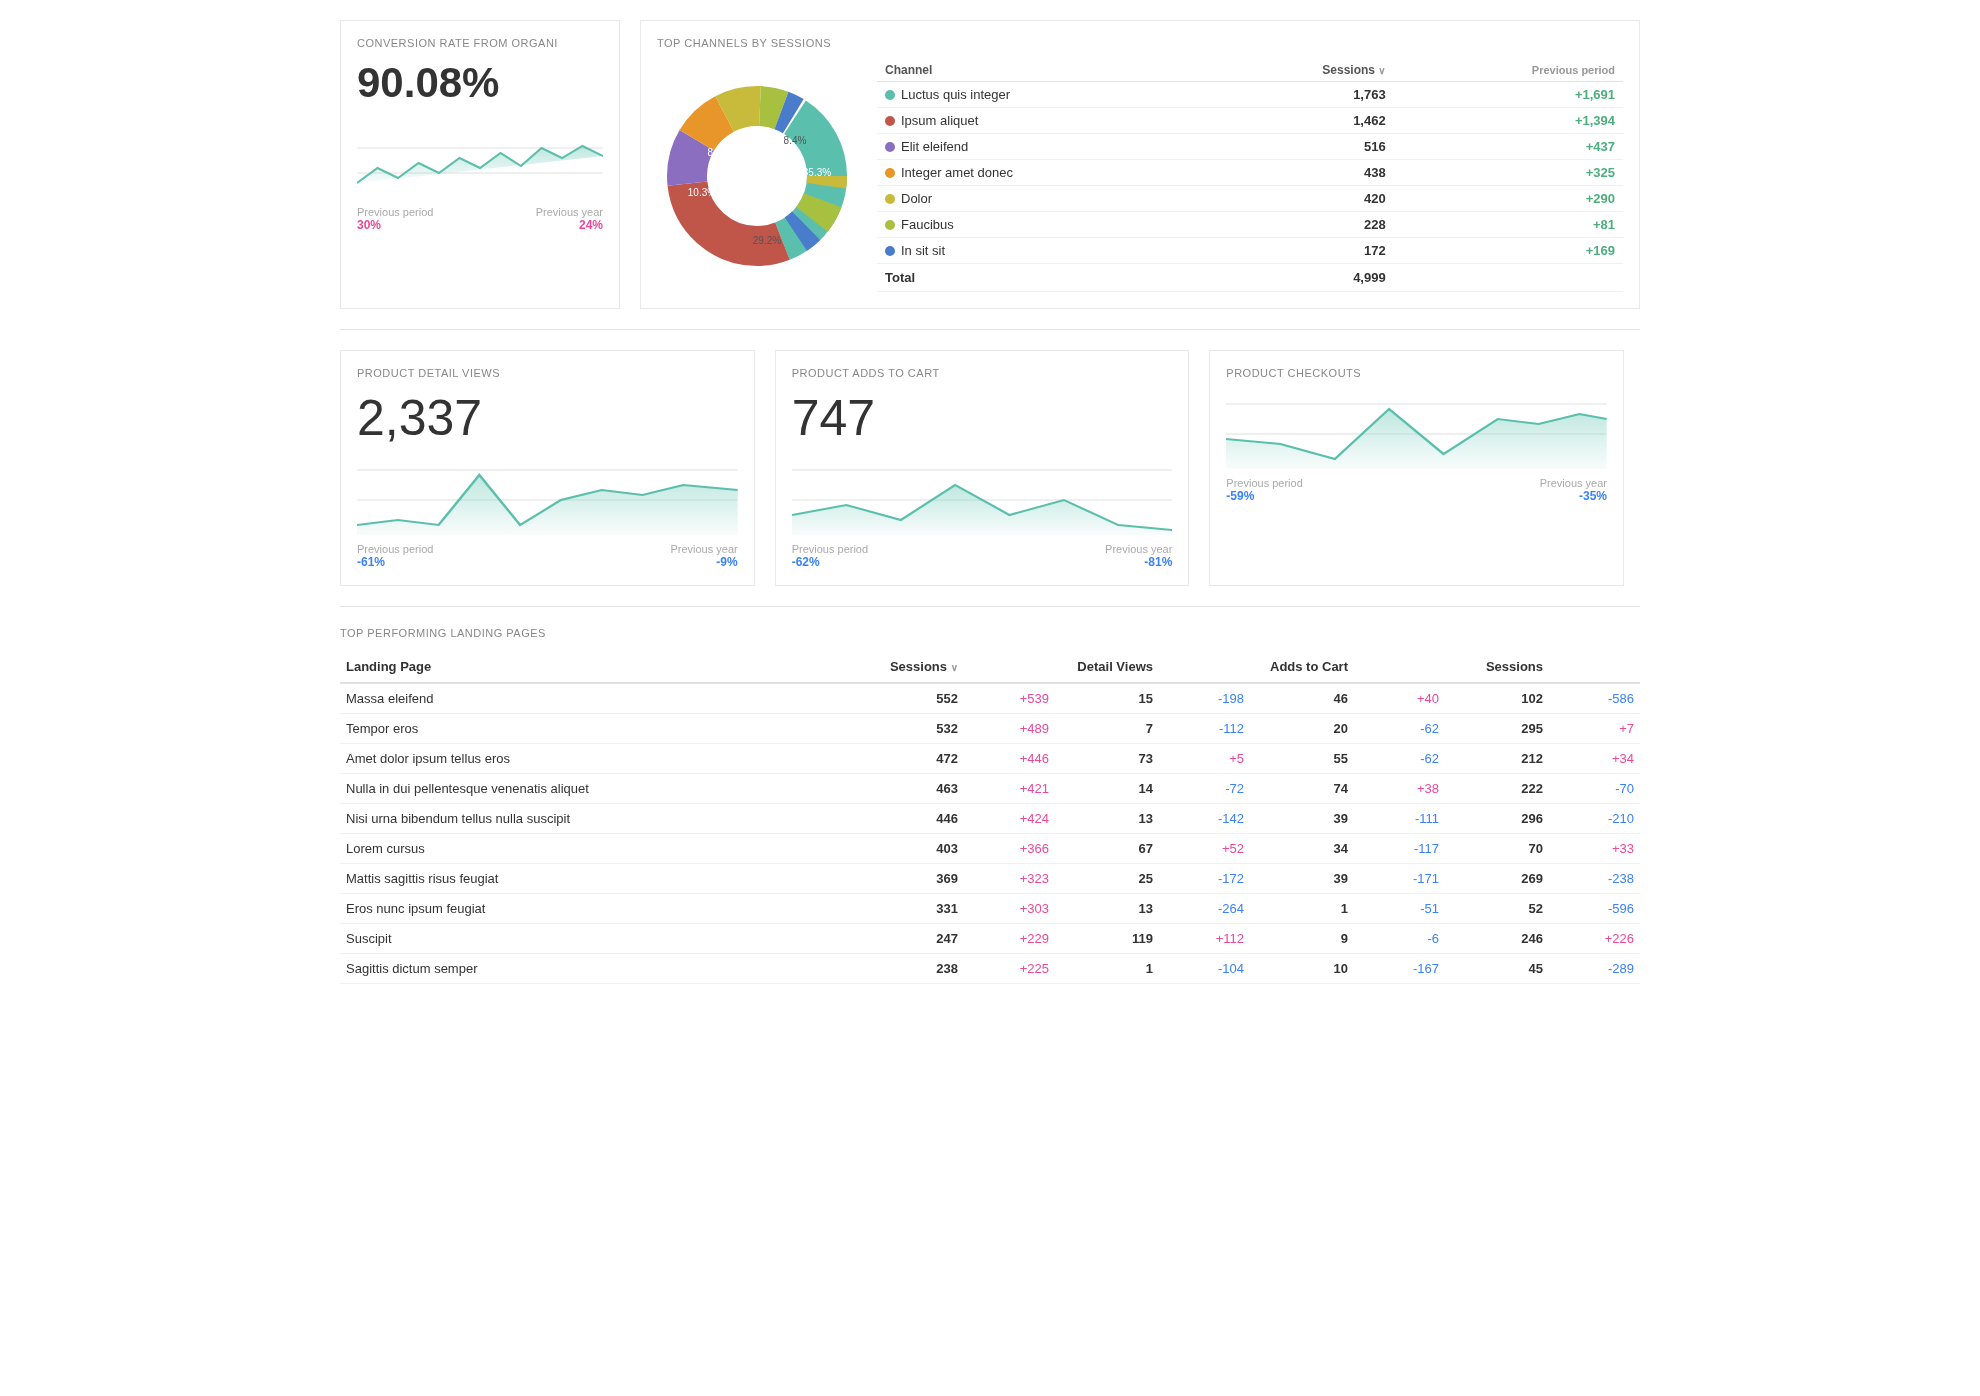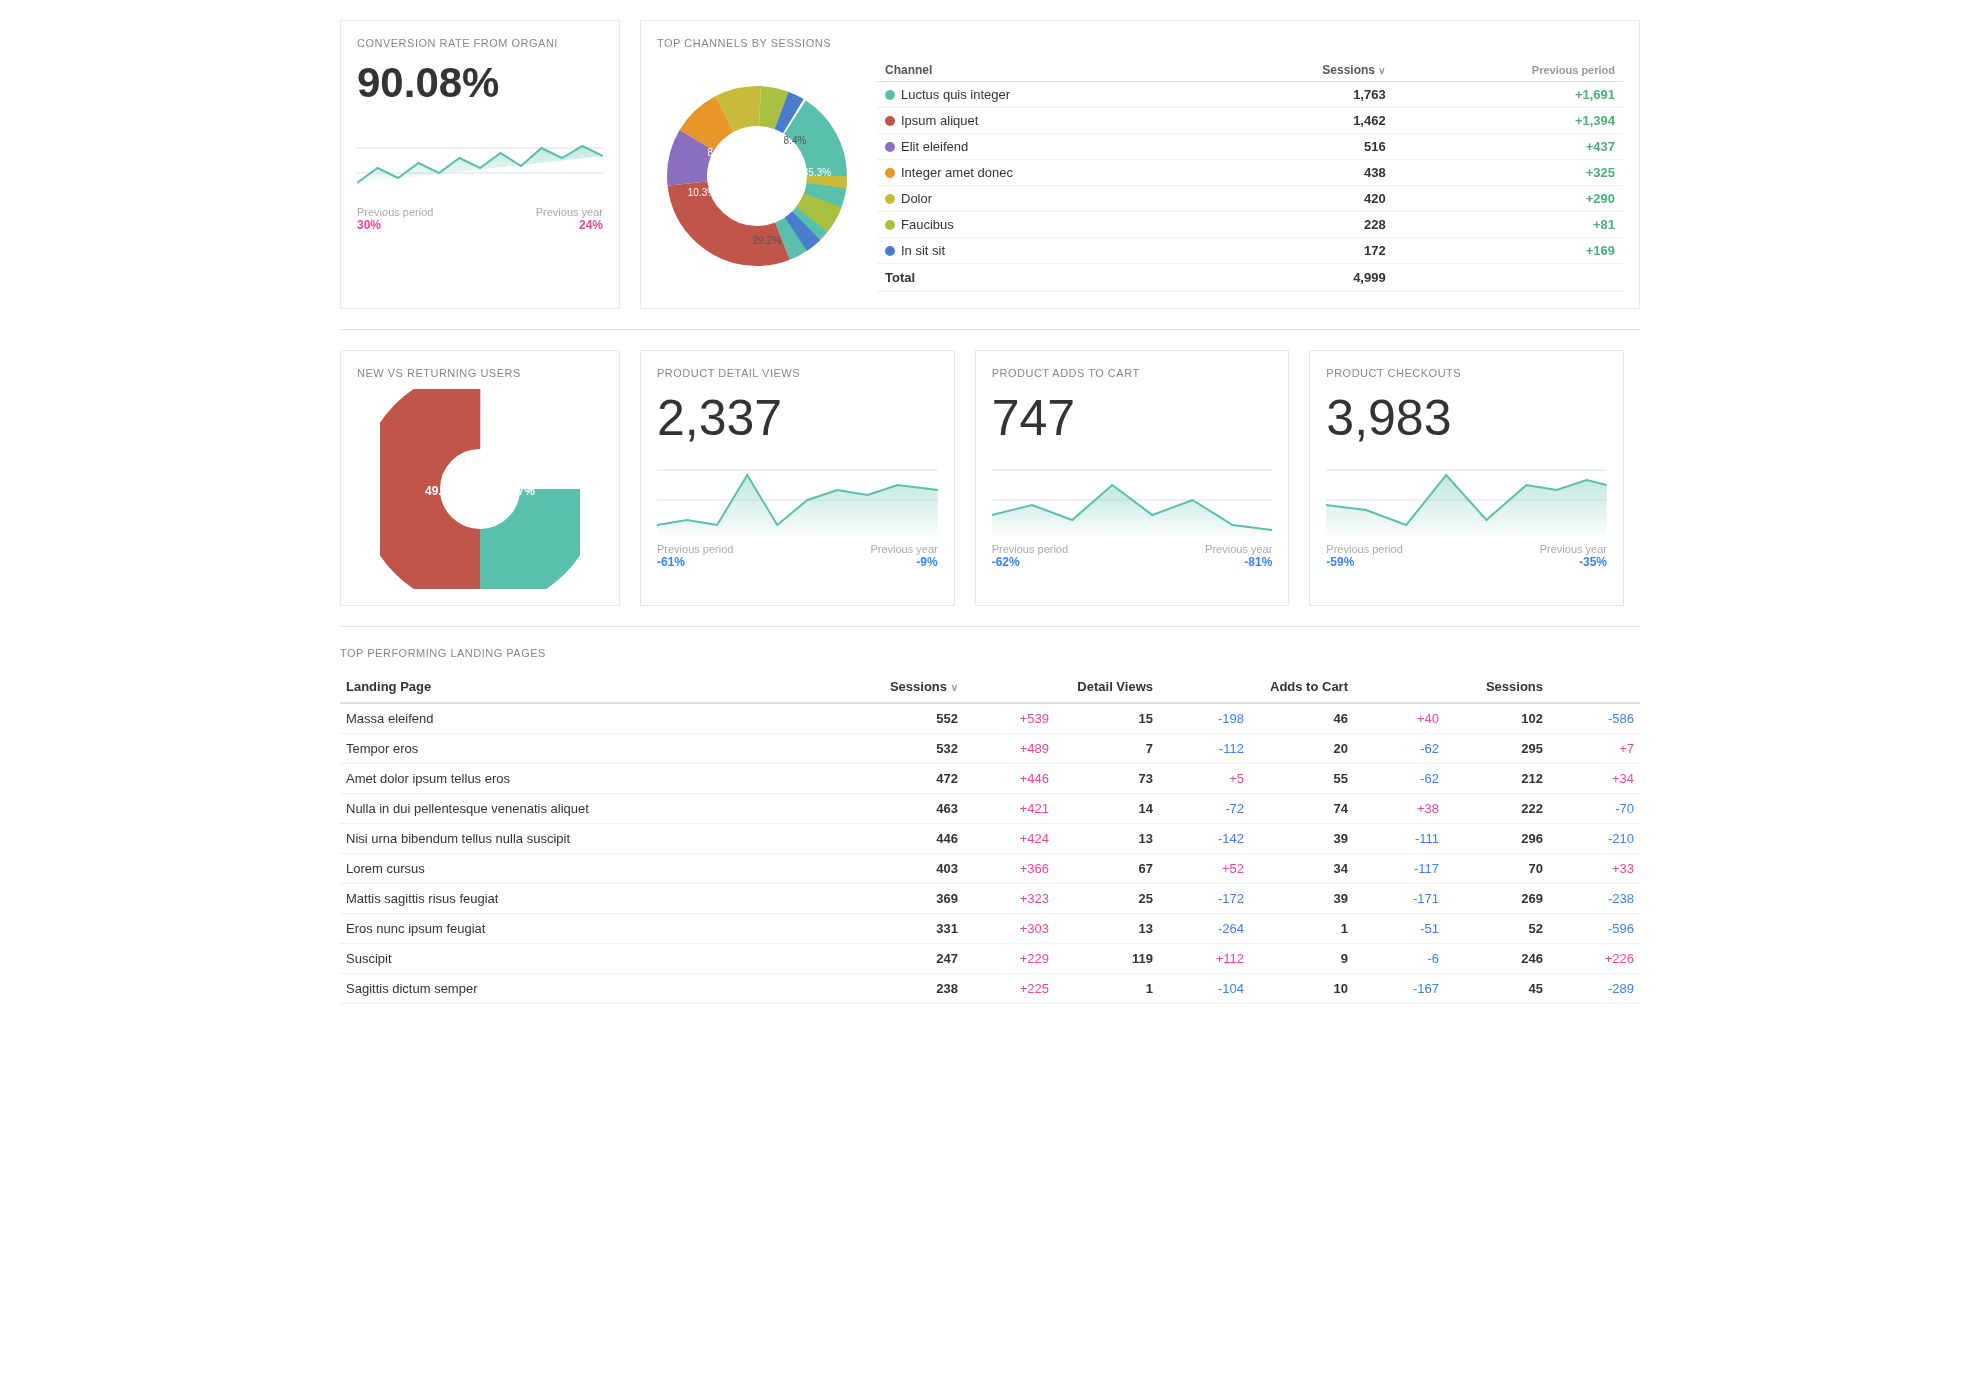--- a/index.html
+++ b/index.html
@@ -204,32 +204,20 @@
               </tfoot>
             </table>
           </div>
         </div>
       </div>
     </div>
   </div>
 
   <div class="row2">
 
-    <div class="new-vs-returning widget">
-      <div class="widget-title">NEW VS RETURNING USERS</div>
-      <div style="display:flex; justify-content:center; align-items:center; height:200px;">
-        <svg width="200" height="200" viewBox="0 0 200 200">
-
-          <circle cx="100" cy="100" r="80" fill="none" stroke="#5bbfad" stroke-width="80" stroke-dasharray="251.3 502.7" stroke-dashoffset="125.7"></circle>
-          <circle cx="100" cy="100" r="80" fill="none" stroke="#c0554a" stroke-width="80" stroke-dasharray="251.3 502.7" stroke-dashoffset="-125.4"></circle>
-          <text x="62" y="106" font-size="12" fill="white" font-weight="bold" text-anchor="middle">49.3%</text>
-          <text x="138" y="106" font-size="12" fill="white" font-weight="bold" text-anchor="middle">50.7%</text>
-        </svg>
-      </div>
-    </div>
 
     <div class="metric-widget">
       <div class="widget-title">PRODUCT DETAIL VIEWS</div>
       <div class="metric-big">2,337</div>
       <div style="height:80px; margin-bottom:8px;">
         <svg width="100%" height="80" viewBox="0 0 280 80" preserveAspectRatio="none">
           <defs>
             <linearGradient id="sg2" x1="0" y1="0" x2="0" y2="1">
               <stop offset="0%" stop-color="#80cfc0" stop-opacity="0.5"></stop>
               <stop offset="100%" stop-color="#80cfc0" stop-opacity="0.05"></stop>
@@ -277,21 +265,20 @@
         </div>
         <div style="text-align:right;">
           <div style="color:#aaa;font-size:11px;">Previous year</div>
           <div class="period-val red">-81%</div>
         </div>
       </div>
     </div>
 
     <div class="metric-widget" style="margin-right:16px;">
       <div class="widget-title">PRODUCT CHECKOUTS</div>
-      <div class="metric-big">3,983</div>
       <div style="height:80px; margin-bottom:8px;">
         <svg width="100%" height="80" viewBox="0 0 280 80" preserveAspectRatio="none">
           <defs>
             <linearGradient id="sg4" x1="0" y1="0" x2="0" y2="1">
               <stop offset="0%" stop-color="#80cfc0" stop-opacity="0.5"></stop>
               <stop offset="100%" stop-color="#80cfc0" stop-opacity="0.05"></stop>
             </linearGradient>
           </defs>
           <line x1="0" y1="15" x2="280" y2="15" stroke="#e0e0e0" stroke-width="1"></line>
           <line x1="0" y1="45" x2="280" y2="45" stroke="#e0e0e0" stroke-width="1"></line>

